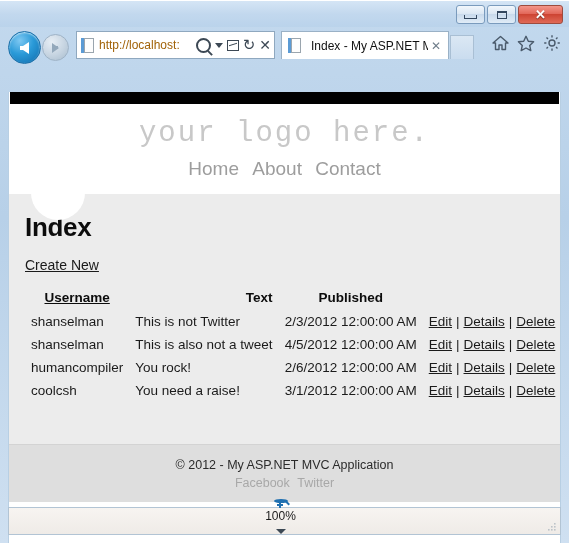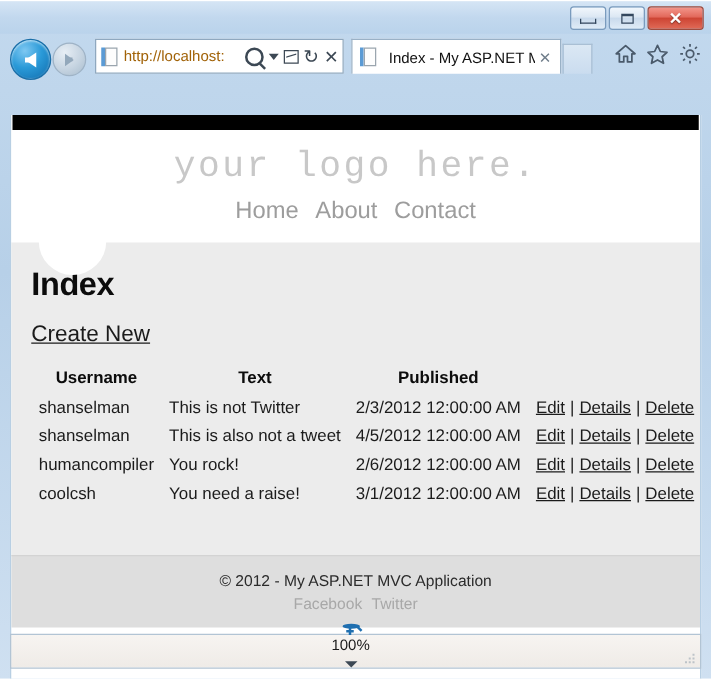--- a/index.html
+++ b/index.html
@@ -343,39 +343,39 @@
   h1.page-title {
     margin: 0;
     font-size: 26px;
     font-weight: bold;
     color: #0c0c0c;
     letter-spacing: -0.3px;
   }
   .create-new {
     display: inline-block;
     margin-top: 14px;
-    font-size: 18px;
+    font-size: 14px;
     color: #1b1b1b;
     text-decoration: underline;
   }
   table.grid {
     margin-top: 14px;
     border-collapse: collapse;
     font-size: 13.5px;
     color: #1b1b1b;
   }
   table.grid th {
     font-weight: bold;
     padding: 2px 6px 6px 6px;
     text-align: center;
     color: #0c0c0c;
     white-space: nowrap;
   }
-  table.grid th.c-user { text-align: center; }
-  table.grid th.c-text { text-align: center; }
+  table.grid th.c-user { text-align: center; text-decoration: underline; }
+  table.grid th.c-text { text-align: right; }
   table.grid th.c-pub  { text-align: center; }
   table.grid td {
     padding: 1px 6px;
     white-space: nowrap;
     line-height: 1.55;
   }
   td.c-user { text-align: left; }
   td.c-text { text-align: left; }
   td.c-pub  { text-align: right; }
   td.c-act  { text-align: left; padding-left: 2px; }

